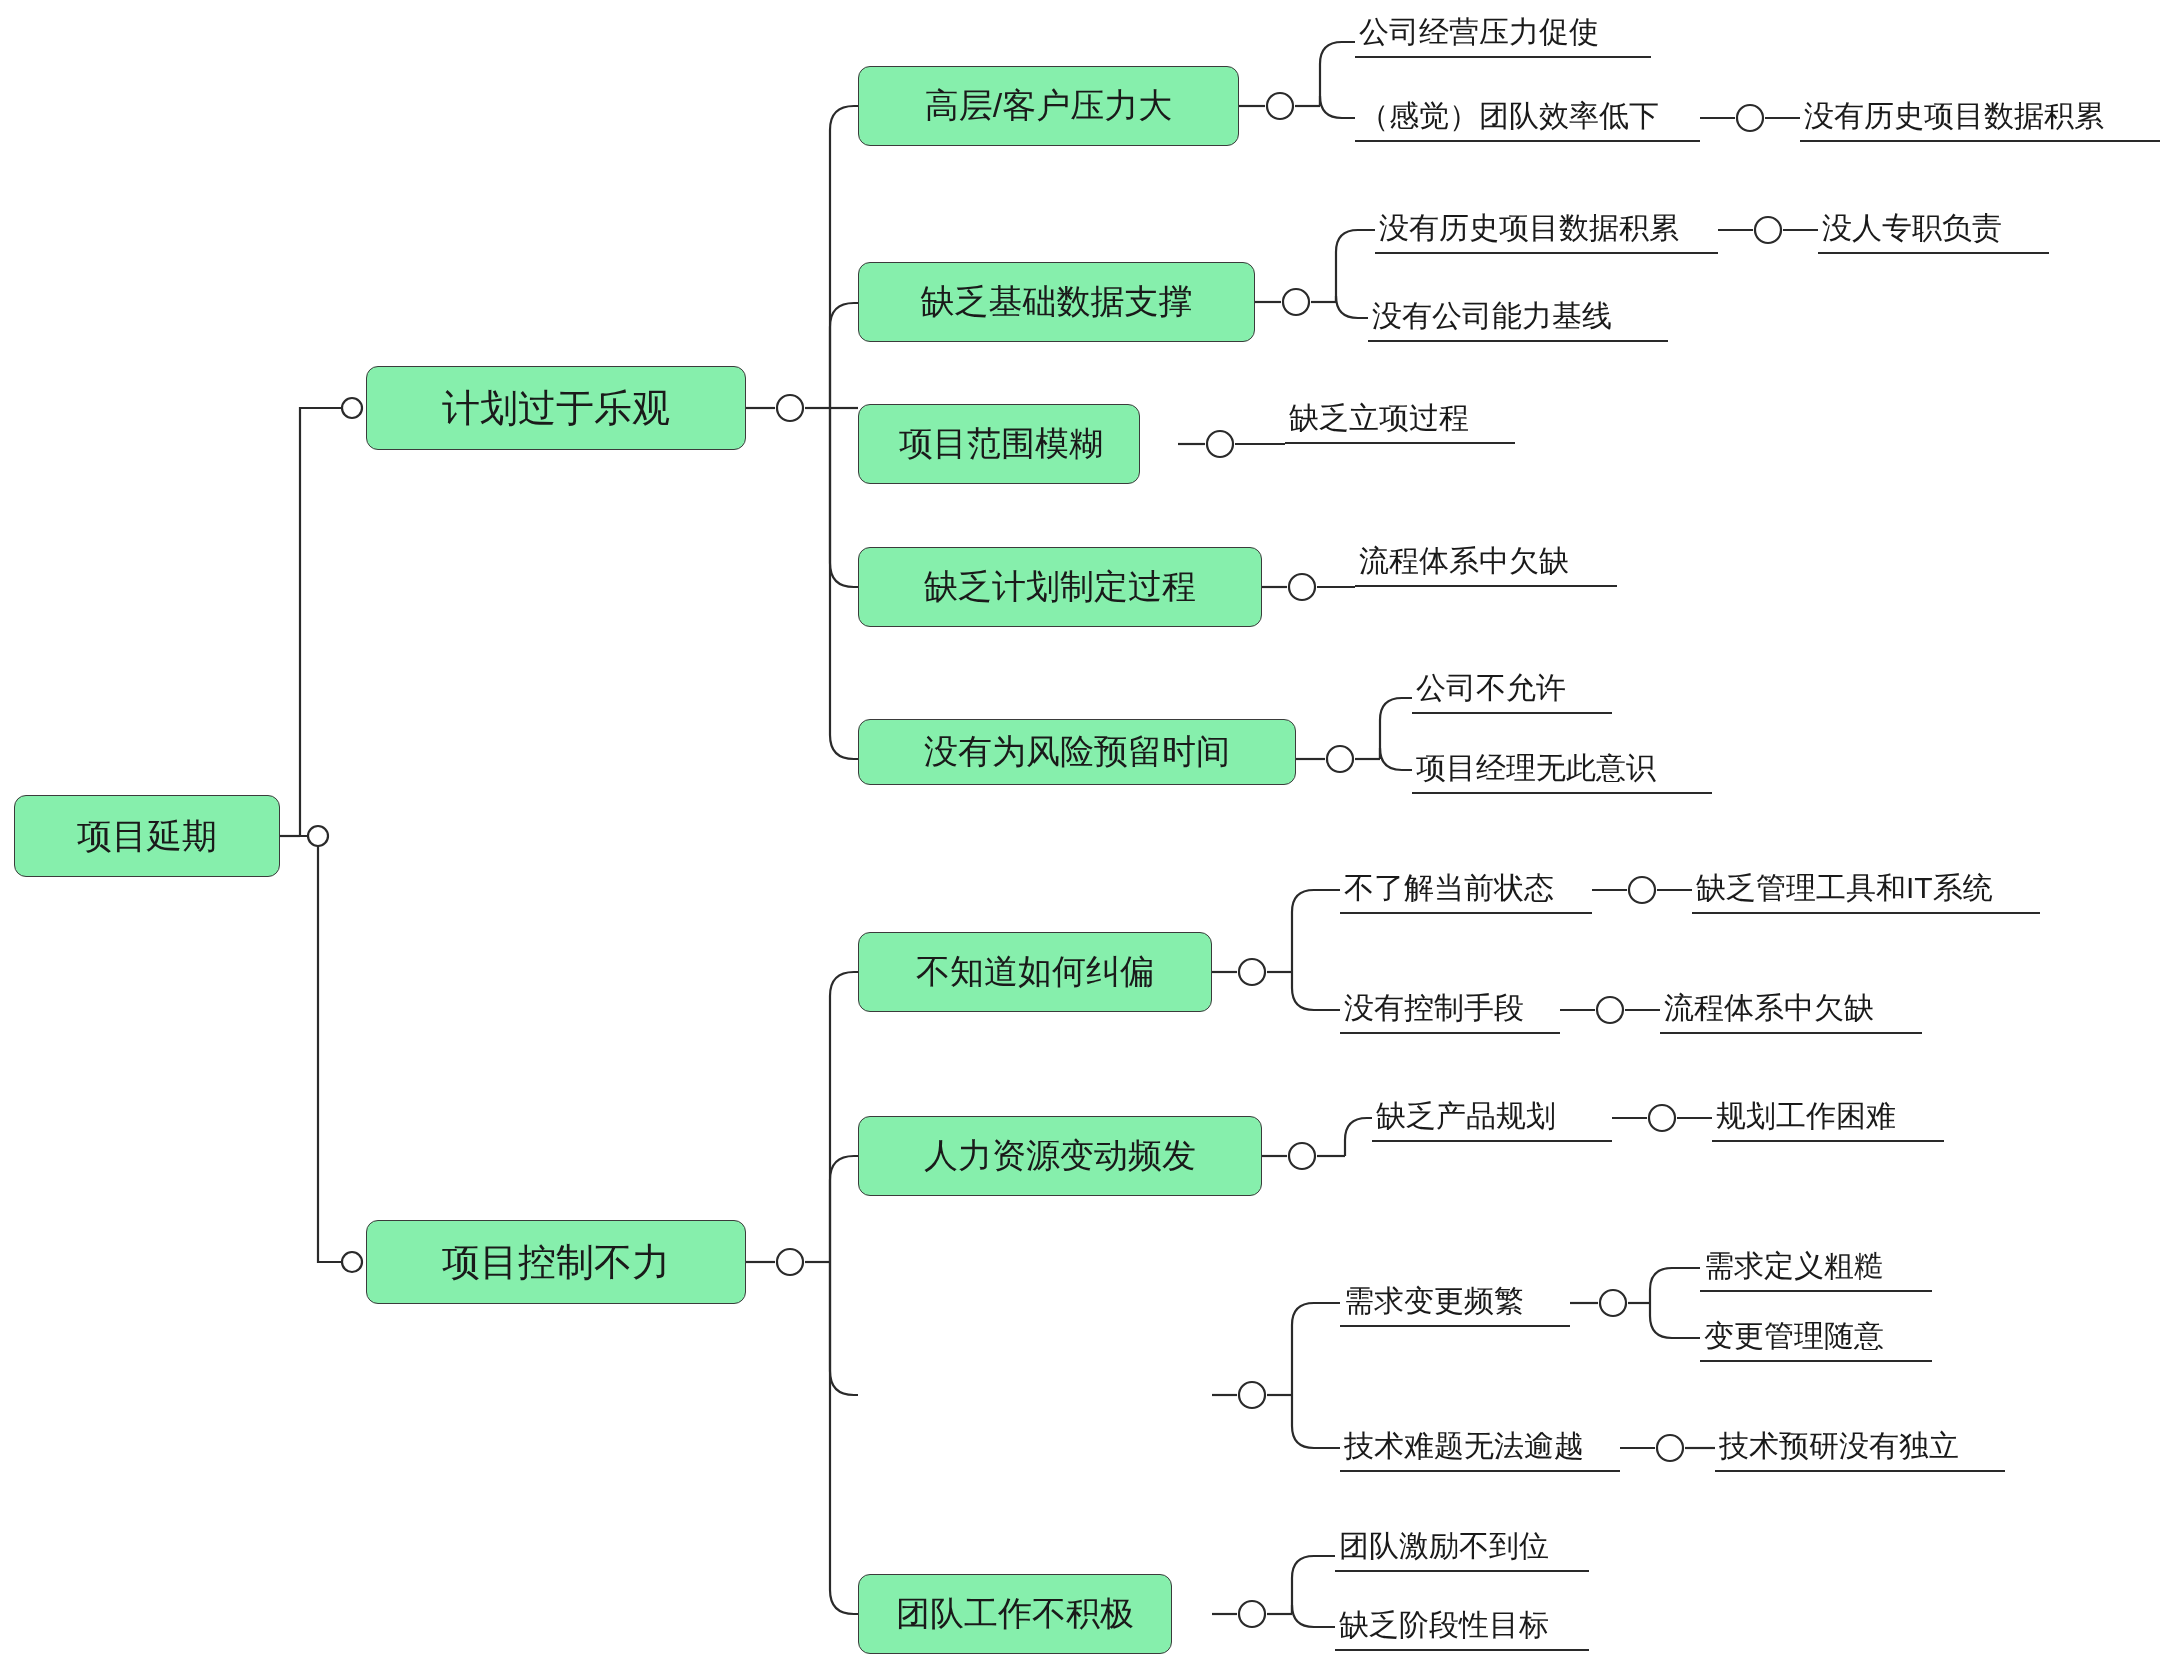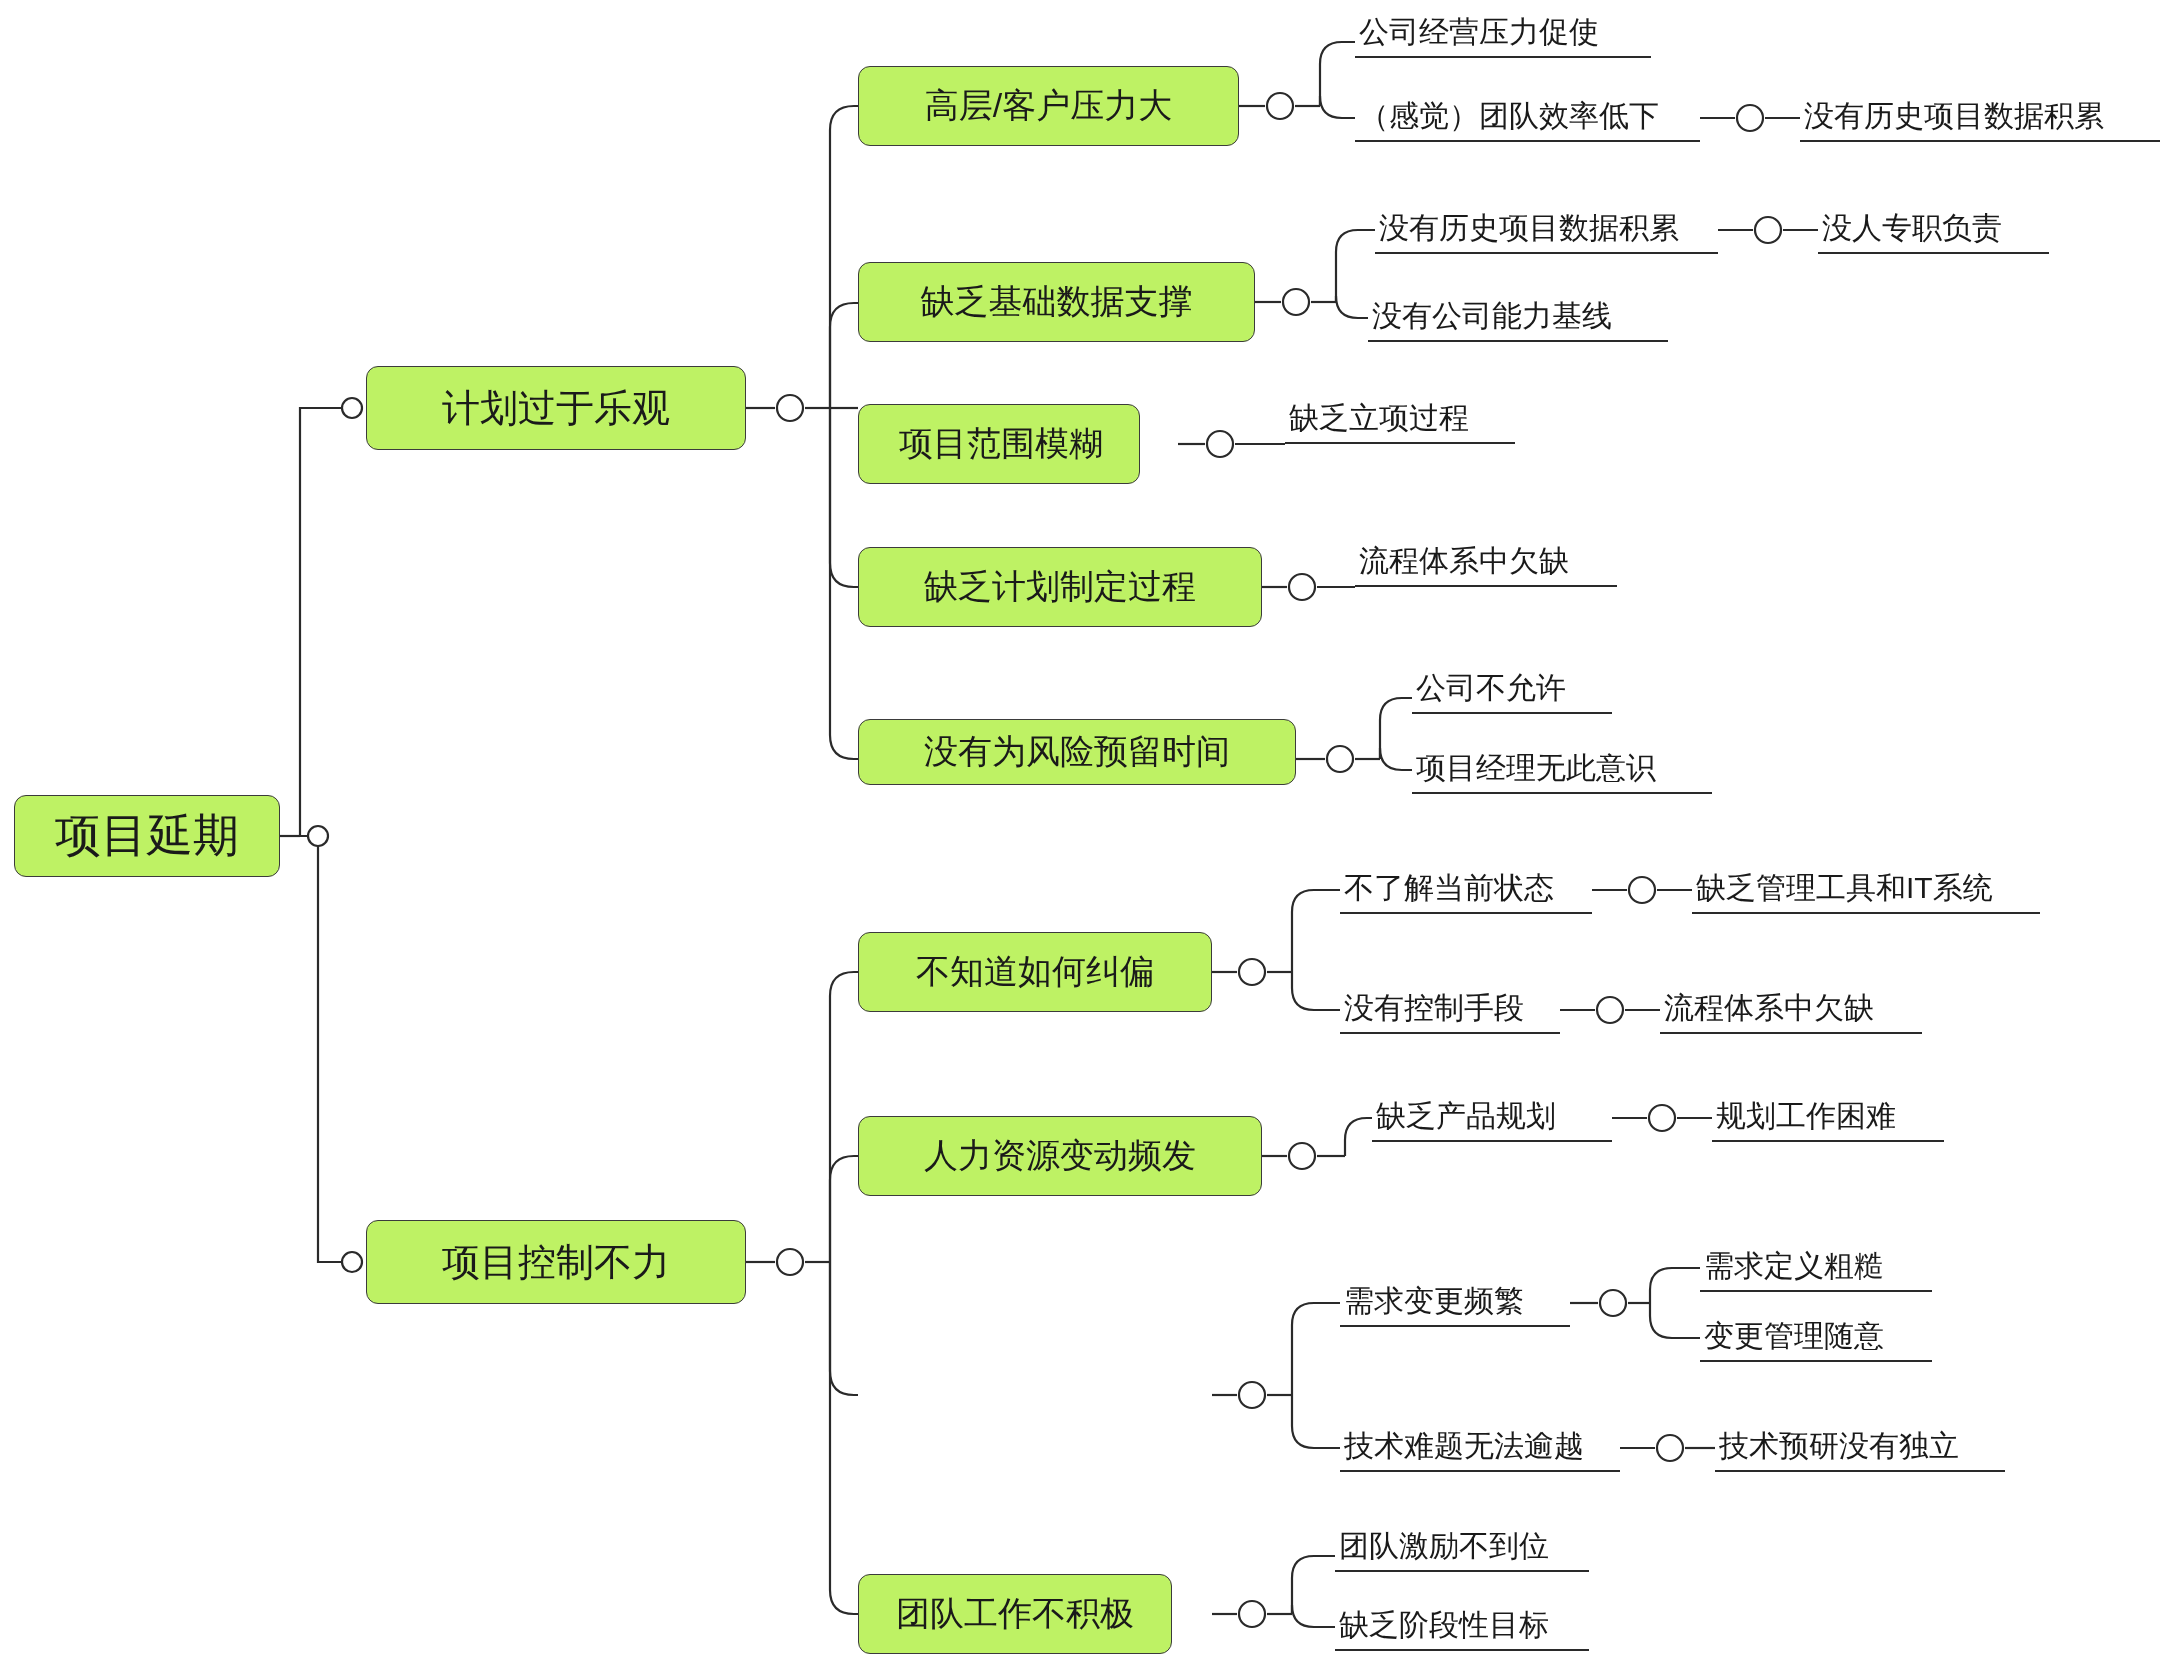--- a/index.html
+++ b/index.html
@@ -31,24 +31,24 @@
     box-sizing: border-box;
     display: flex;
     align-items: center;
     justify-content: center;
     white-space: nowrap;
   }
   
   .boxed {
     border: 1.6px solid #3b3b3b;
     border-radius: 12px;
-    background: #bef264;
+    background: #86efac;
   }
   .root {
-    font-size: 46px;
+    font-size: 35px;
     padding: 0 25px;
   }
   .lvl1 {
     font-size: 38px;
     padding: 0 30px;
   }
   .lvl2 {
     font-size: 34px;
     padding: 0 16px;
   }

